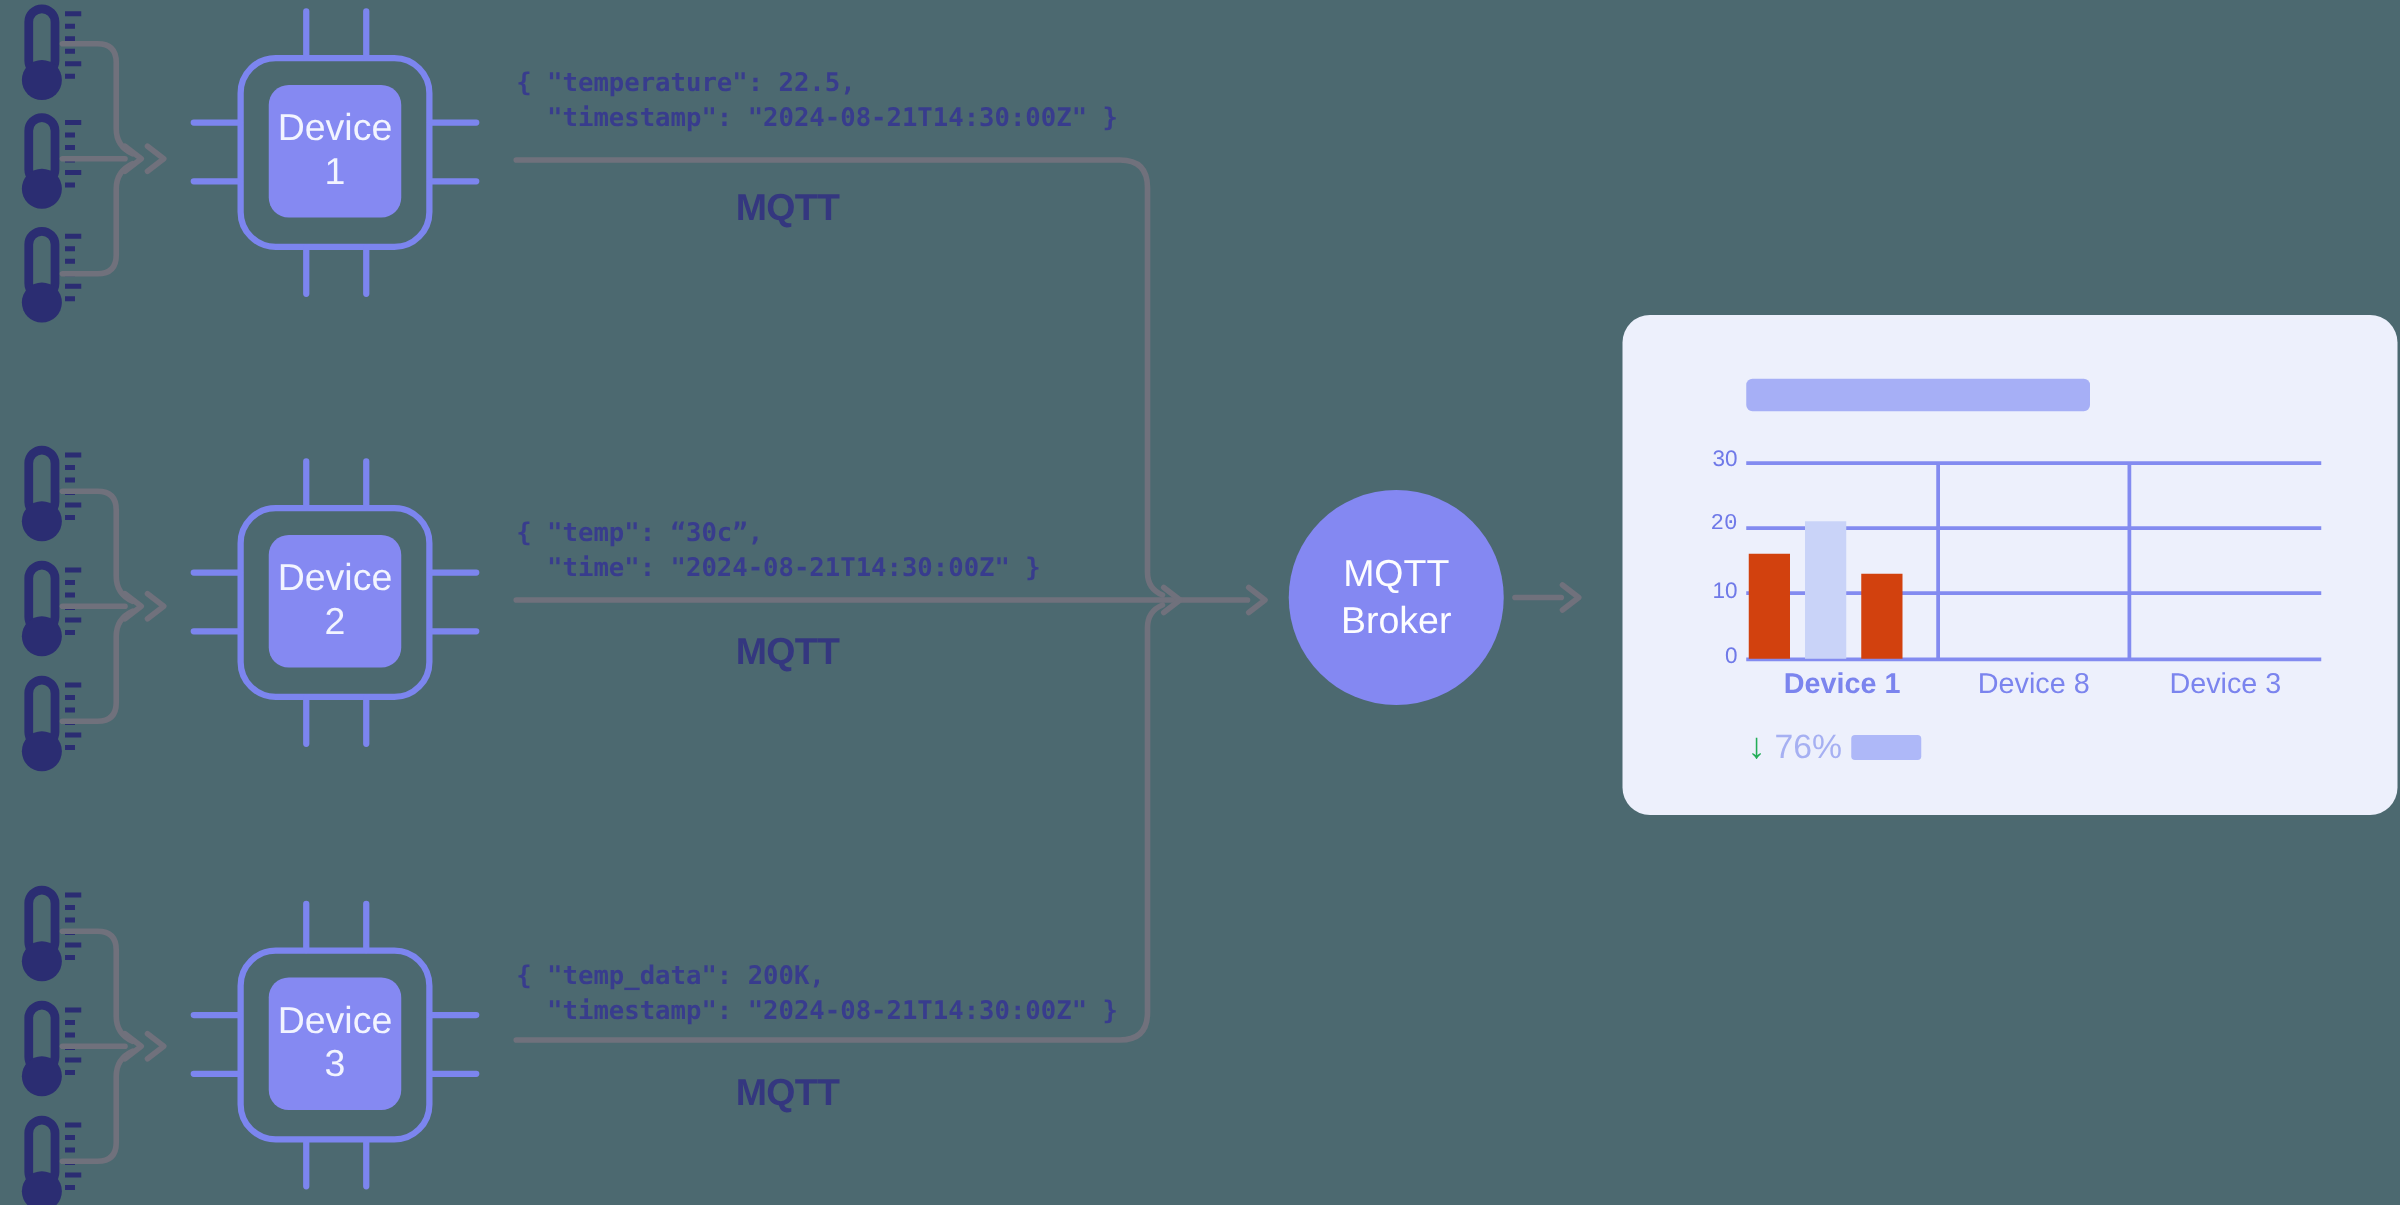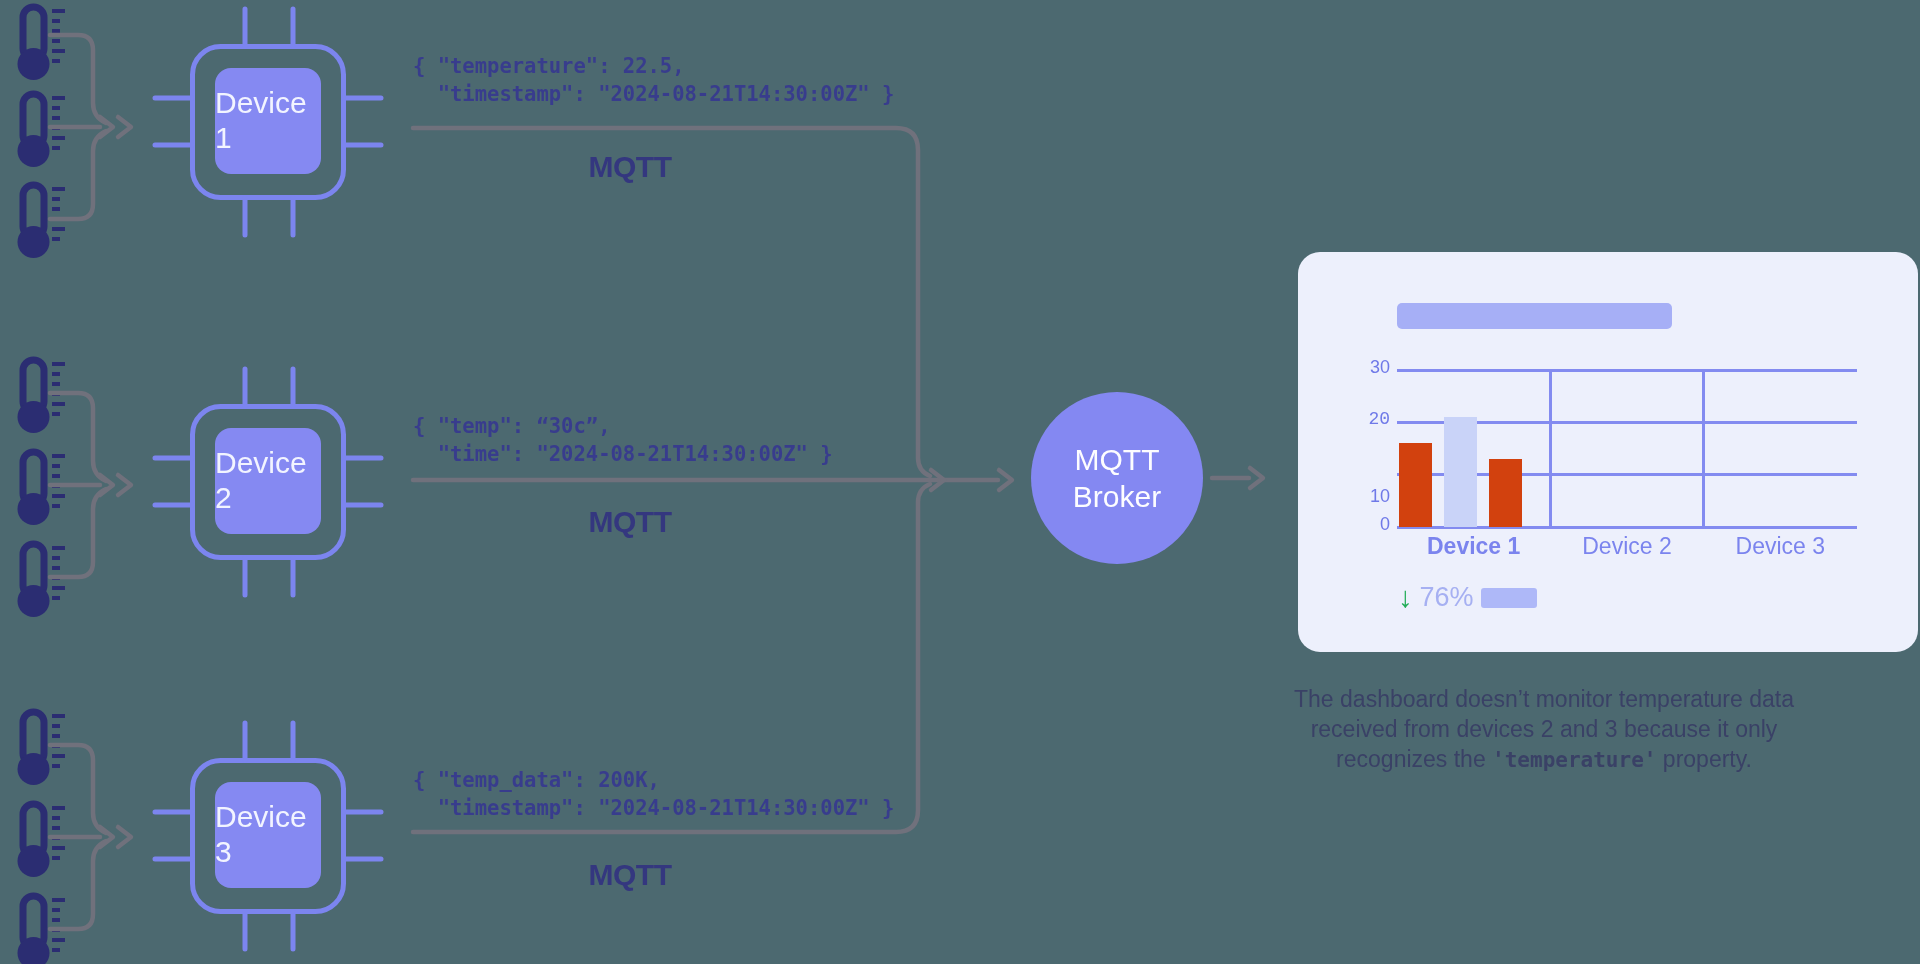--- a/index.html
+++ b/index.html
@@ -14,21 +14,21 @@
   html,body{width:1920px;height:964px;overflow:hidden}
   body{background:var(--background);font-family:"Liberation Sans",sans-serif}
   .stage{position:relative;width:1920px;height:964px}
   svg.underlay{position:absolute;left:0;top:0}
   .g-line{stroke:var(--connector_gray);stroke-width:4.5;fill:none;stroke-linecap:round;stroke-linejoin:round}
   .chip-o{stroke:var(--chip_outline);stroke-width:5;fill:none;stroke-linecap:round}
   .chip-i{fill:var(--chip_fill)}
   .th-s{stroke:var(--thermometer_navy);stroke-width:7;fill:none}
   .th-f{fill:var(--thermometer_navy)}
   .th-t{stroke:var(--thermometer_navy);stroke-width:4;fill:none}
-  .chip-label{position:absolute;width:106px;height:106px;display:flex;flex-direction:column;align-items:flex-start;justify-content:center;
+  .chip-label{position:absolute;width:106px;height:106px;display:flex;flex-direction:column;align-items:center;justify-content:center;
     color:var(--chip_text);font-size:30px;line-height:1.16;font-weight:400;text-align:center}
   .payload{position:absolute;left:413px;white-space:pre;font-family:"DejaVu Sans Mono",monospace;
     font-weight:700;font-size:20.5px;line-height:28px;color:var(--payload_text)}
   .protocol{position:absolute;left:560px;width:140px;text-align:center;font-size:30px;font-weight:700;
     letter-spacing:-0.5px;color:var(--protocol_text)}
   .broker{position:absolute;left:1031px;top:392px;width:172px;height:172px;border-radius:50%;
     background:var(--broker_fill);display:flex;flex-direction:column;align-items:center;justify-content:center;
     color:var(--broker_text);font-size:30px;line-height:1.25;font-weight:400}
   .card{position:absolute;left:1298px;top:252px;width:620px;height:400px;background:var(--card_bg);border-radius:22px}
   .title-bar{position:absolute;left:99px;top:51px;width:275px;height:26px;border-radius:5px;background:var(--title_placeholder)}
@@ -149,42 +149,41 @@
 
   <div class="broker">
     <span>MQTT</span>
     <span>Broker</span>
   </div>
 
   <div class="card">
     <div class="title-bar"></div>
     <div class="yticks" id="yticks">
         <div class="ytick" style="top: 144px;">0</div>
-        <div class="ytick" style="top: 91.6667px; margin-top: 24px;">10</div>
+        <div class="ytick" style="top: 91.6667px;">10</div>
         <div class="ytick" style="top: 39.3333px; font-family: Liberation Mono, monospace;">20</div>
         <div class="ytick" style="top: -13px;">30</div>
       </div>
     <div class="plot" id="plot">
         <div class="gridline" style="top: 155.5px;"></div>
         <div class="gridline" style="top: 103.167px;"></div>
         <div class="gridline" style="top: 50.8333px;"></div>
         <div class="gridline" style="top: -1.5px;"></div>
         <div class="vsep" style="left: 151.833px;"></div>
         <div class="vsep" style="left: 305.167px;"></div>
         <div class="bar" style="left: 2px; width: 33px; height: 83.7333px; background: rgb(210, 65, 14);"></div>
         <div class="bar" style="left: 47px; width: 33px; height: 109.9px; background: rgb(201, 211, 248);"></div>
         <div class="bar" style="left: 92px; width: 33px; height: 68.0333px; background: rgb(210, 65, 14);"></div>
       </div>
     <div class="xticks" id="xticks">
         <div class="xtick" style="left: 0px; width: 153.333px; font-weight: bold;">Device 1</div>
-        <div class="xtick" style="left: 153.333px; width: 153.333px;">Device 2</div>
+        <div class="xtick" style="left: 153.333px; width: 153.333px;">Device 8</div>
         <div class="xtick" style="left: 306.667px; width: 153.333px;">Device 3</div>
       </div>
     <div class="legend">
       <span class="arrow">↓</span>
       <span class="value">76%</span>
       <span class="bar-chip"></span>
     </div>
   </div>
 
-  <div class="caption"><span>The dashboard doesn’t monitor temperature data received from devices 2 and 3 because it only recognizes the </span><span class="mono">'temperature'</span><span> property.</span></div>
 
 </div>
 
 </body></html>

